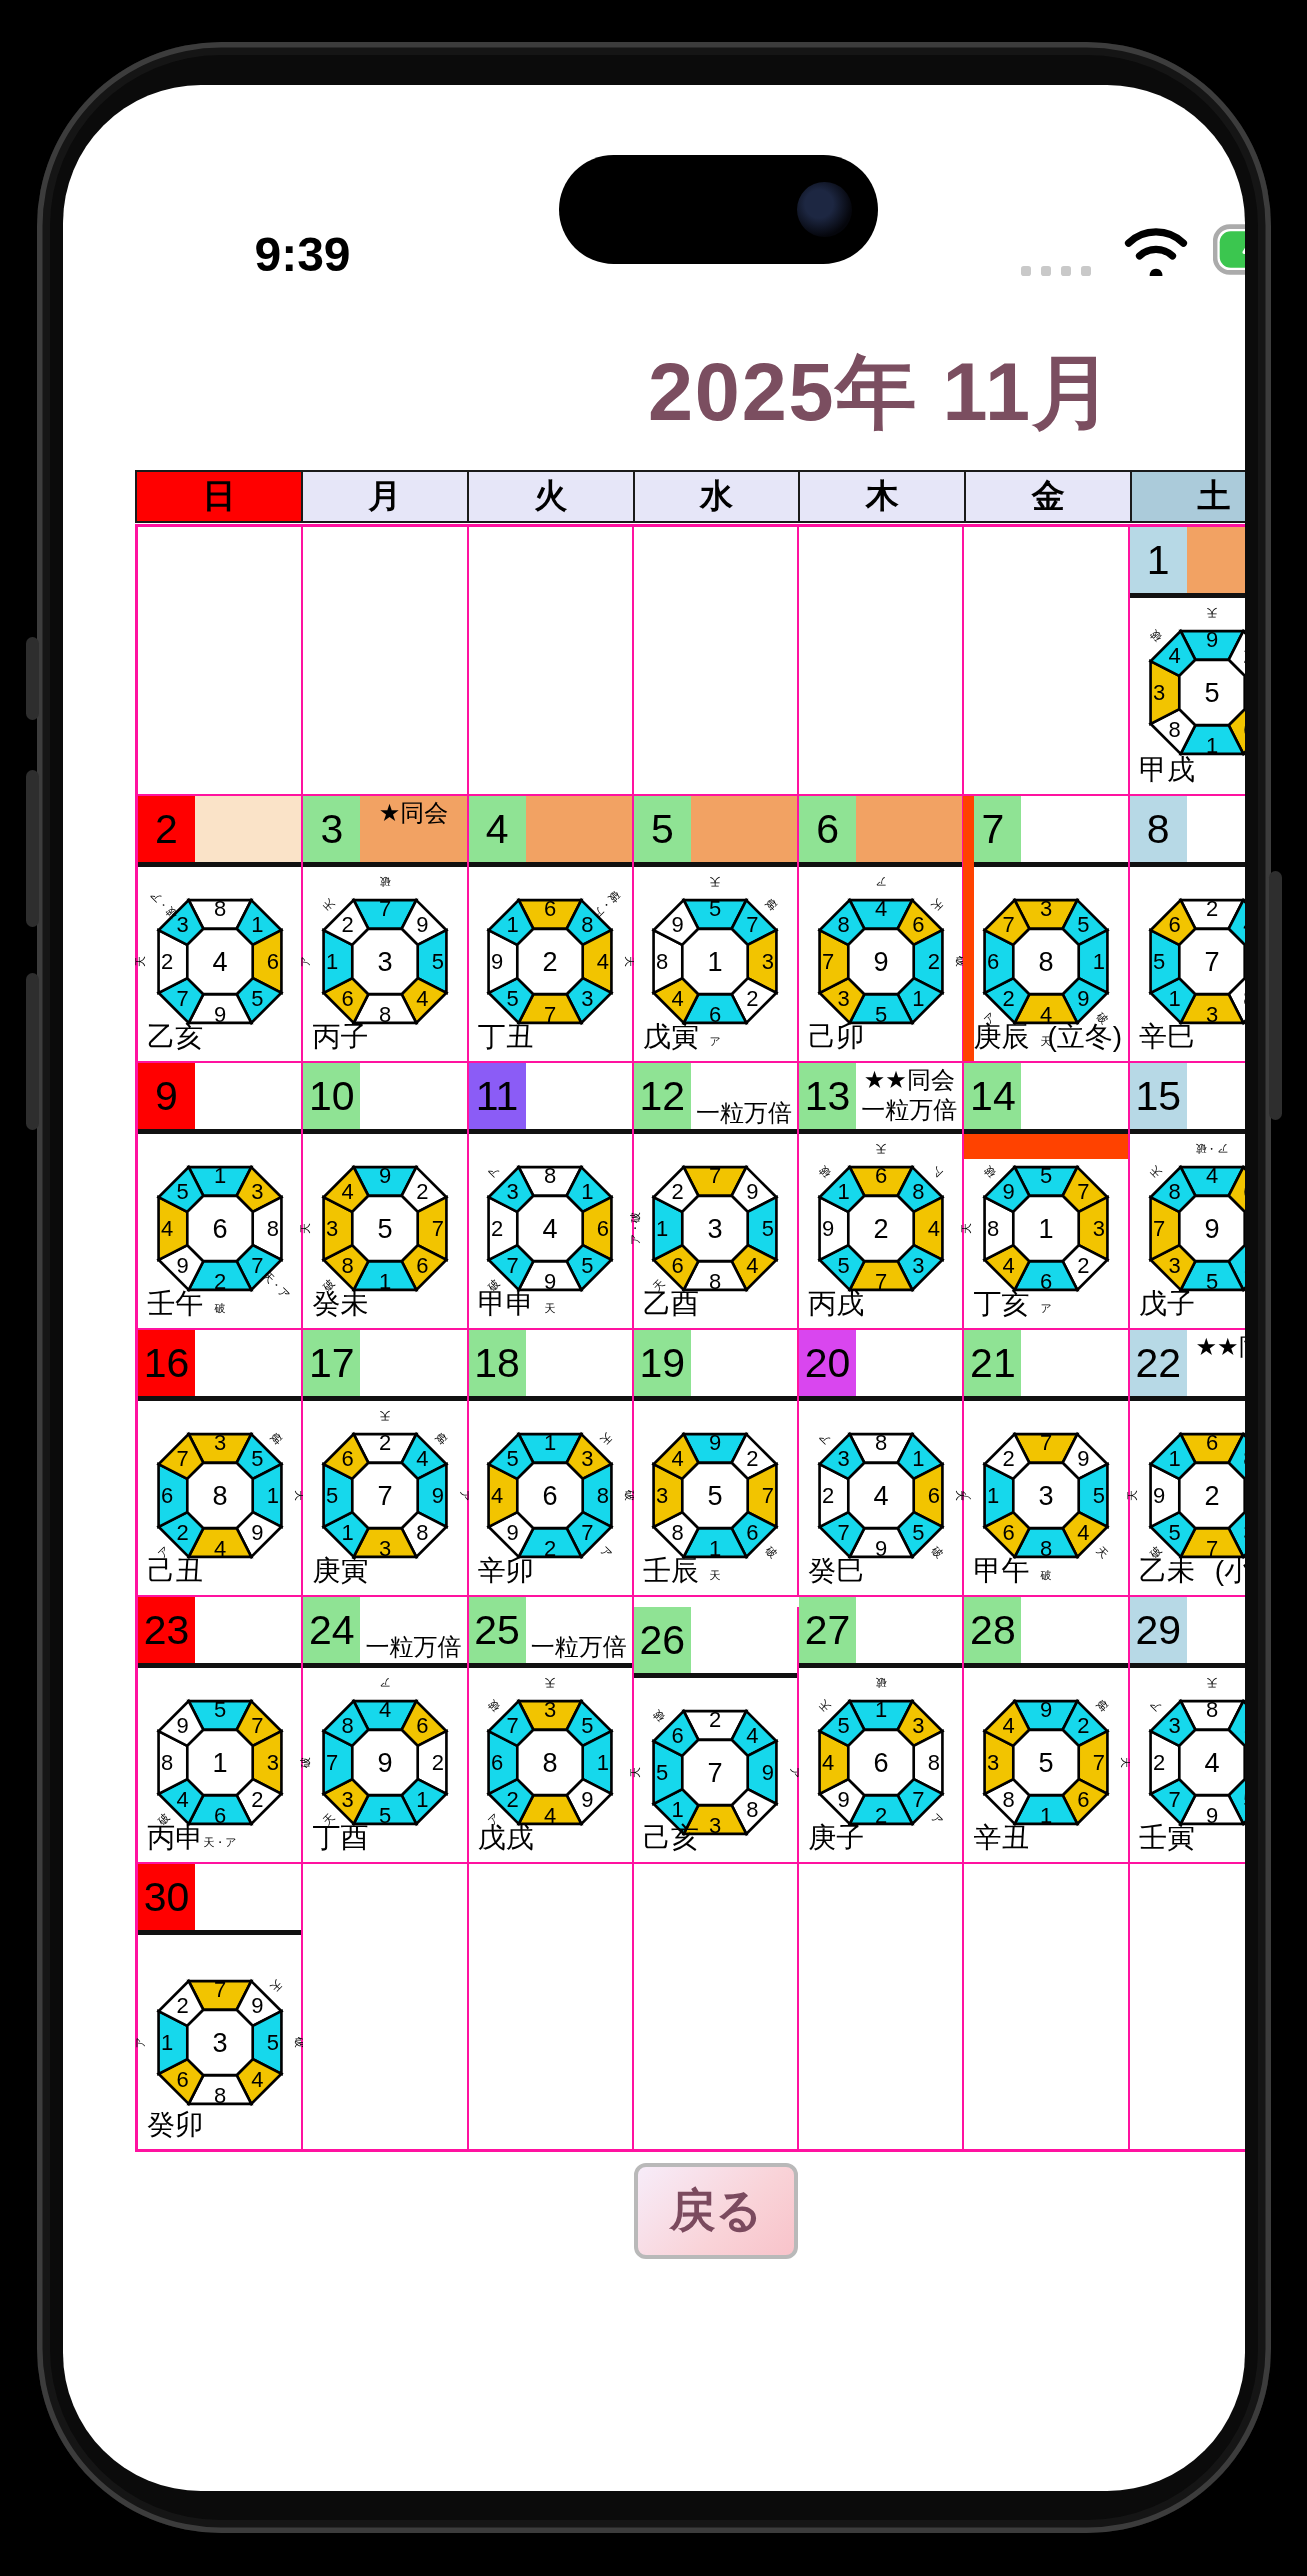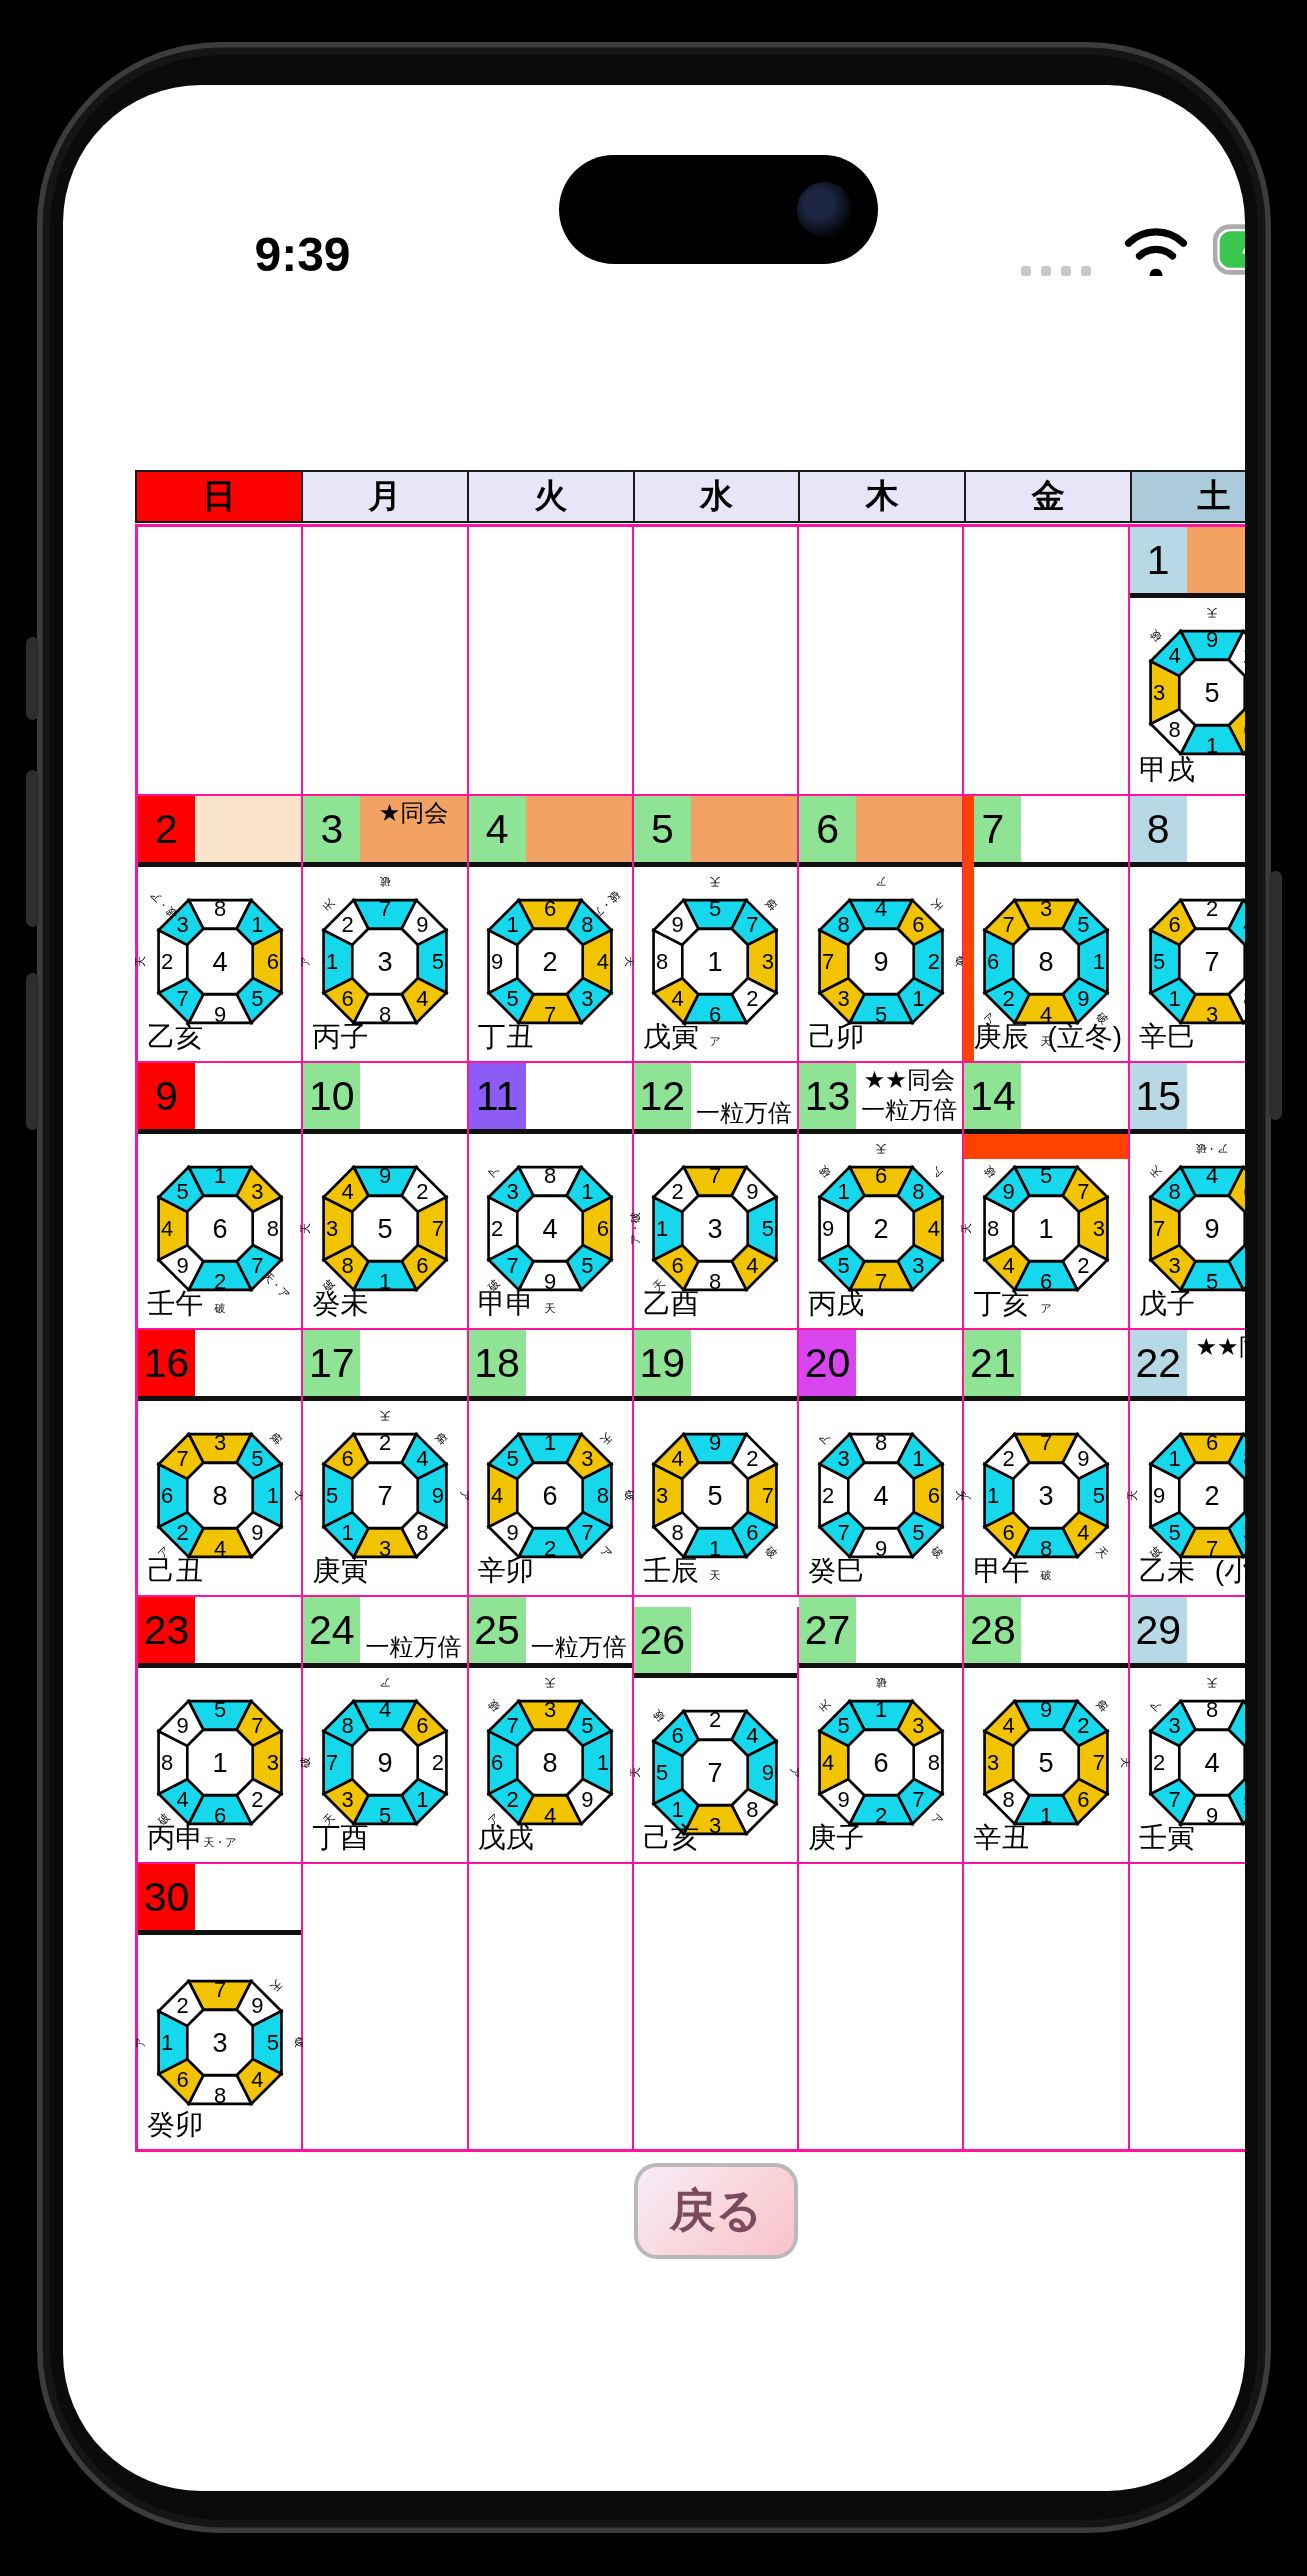--- a/index.html
+++ b/index.html
@@ -46,21 +46,21 @@
           line-height:30px;color:#000;white-space:nowrap;}
   .hnotes.bottom{top:auto;bottom:0.9px;}
   .blackline{position:absolute;left:0;right:0;top:66px;height:4.6px;background:#111;}
   .kanshi{position:absolute;left:9.2px;bottom:5.5px;font-size:28px;color:#000;}
   .sekki{position:absolute;right:5.5px;bottom:5.5px;font-size:28px;color:#000;}
   .octwrap{position:absolute;left:50%;top:79px;transform:translateX(-50%);}
   .w6 .octwrap{top:92px;}
   .barleft{position:absolute;left:-1.8px;top:0;bottom:0;width:11px;z-index:6;}
   .bartop{position:absolute;left:0;right:0;top:71px;height:25px;z-index:6;}
   
-  .backbtn{position:absolute;left:571px;top:2078px;width:164px;height:96px;border-radius:23px;
+  .backbtn{position:absolute;left:571px;top:2078px;width:164px;height:96px;border-radius:12px;
            border:4.6px solid #b9b9b9;box-sizing:border-box;
            background:linear-gradient(135deg,#f7ecf9 0%,#f9d3d8 60%,#f8c3ca 100%);
            display:flex;align-items:center;justify-content:center;cursor:pointer;}
   .backbtn span{font-size:46px;font-weight:bold;color:#7B4A5E;}
 </style>
 </head>
 <body>
 
 <div class="phone">
   <div class="sidebtn" style="left:-11px;top:595px;width:13px;height:83px;"></div>
@@ -90,20 +90,21 @@
       <rect x="2" y="4" width="86" height="50" rx="16" fill="none" stroke="#ababab" stroke-width="5"></rect>
       <rect x="7" y="9" width="76" height="40" rx="12" fill="#3BC64F"></rect>
       <path d="M91 20 q6 9 0 18 Z" fill="#ababab"></path>
       <path d="M49 8 L34 32 L45 32 L41 50 L58 25 L47 25 Z" fill="#000" stroke="#fff" stroke-width="4" stroke-linejoin="round"></path>
     </svg>
   </div>
   <div class="island">
     <div class="camera"></div>
   </div>
 
+  <div class="monthtitle">2025年 11月</div>
 
   <div class="wkhead">
       <div class="wd" style="background: rgb(255, 0, 0);">日</div>
       <div class="wd" style="background: rgb(230, 230, 248);">月</div>
       <div class="wd" style="background: rgb(230, 230, 248);">火</div>
       <div class="wd" style="background: rgb(230, 230, 248);">水</div>
       <div class="wd" style="background: rgb(230, 230, 248);">木</div>
       <div class="wd" style="background: rgb(230, 230, 248);">金</div>
       <div class="wd" style="background: rgb(171, 203, 218);">土</div>
     </div>

